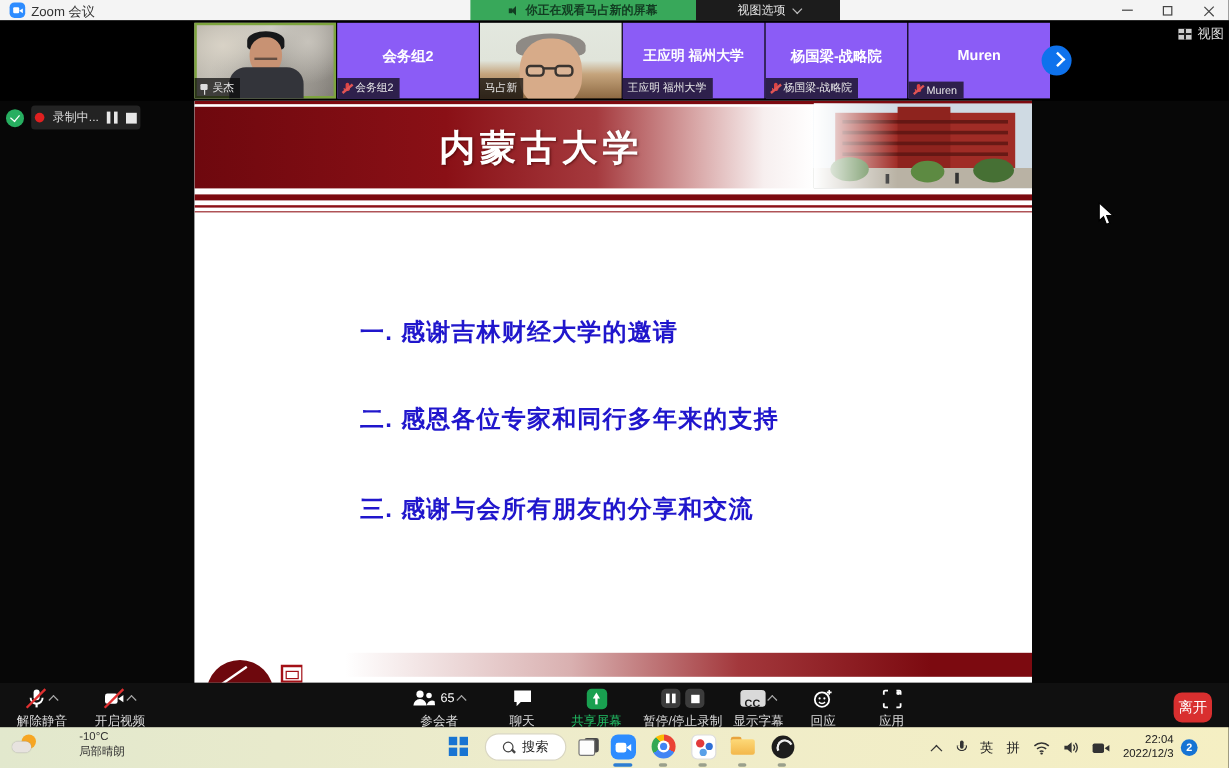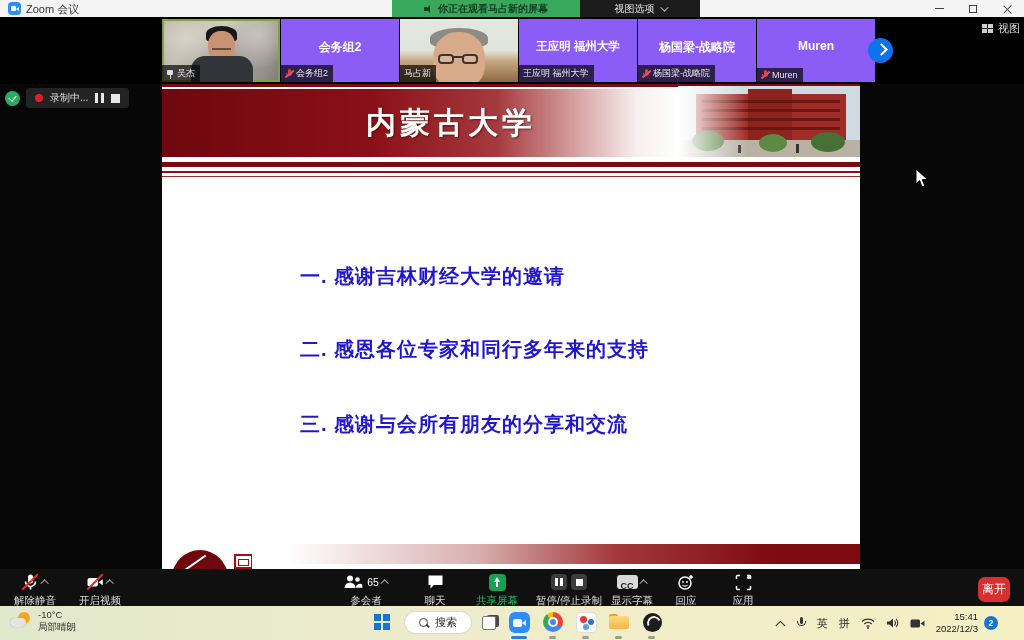--- a/index.html
+++ b/index.html
@@ -77,21 +77,21 @@
   .s-footband { position:absolute; left:0; top:460px; width:100%; height:20px; background:linear-gradient(90deg, rgba(255,255,255,0) 18%, #d9b0b0 45%, #a3383c 65%, #7c0a10 88%); }
   .s-logo { position:absolute; left:10px; top:466px; width:56px; height:56px; border-radius:50%; background:#6e080d; }
   .s-logo::after { content:""; position:absolute; left:10px; top:12px; width:26px; height:2px; background:#fff; transform:rotate(-35deg); }
   .s-glyph { position:absolute; left:72px; top:470px; width:18px; height:15px; border:2px solid #a31016; border-right-width:1px; }
   .s-glyph::after { content:""; position:absolute; left:2px; top:3px; width:9px; height:5px; border:1.5px solid #a31016; }
 
   
   .recwrap { position:absolute; left:5px; top:88px; display:flex; align-items:center; gap:6px; }
   .shield { width:15px; height:15px; border-radius:50%; background:#27ae60; position:relative; }
   .shield::after { content:""; position:absolute; left:4.5px; top:3.5px; width:4px; height:6px; border-right:1.8px solid #fff; border-bottom:1.8px solid #fff; transform:rotate(40deg); }
-  .recpill { height:20px; background:#232323; border-radius:3px; display:flex; align-items:center; gap:7px; padding:0 9px; }
+  .recpill { height:20px; background:#232323; border-radius:3px; display:flex; align-items:center; gap:7px; padding:0 3px; }
   .recdot { width:8px; height:8px; border-radius:50%; background:#e02020; }
   .rectext { color:#ddd; font-size:10px; }
   .recpause { width:9px; height:10px; border-left:3px solid #e8e8e8; border-right:3px solid #e8e8e8; cursor:pointer; }
   .recstop { width:9px; height:9px; background:#e8e8e8; cursor:pointer; }
 
   
   .cursor { position:absolute; left:915px; top:168px; }
 
   
   .ztb { position:absolute; left:0; top:569px; width:1024px; height:37px; background:#101010; }
@@ -111,21 +111,21 @@
   .ccbox { min-width:21px; height:14px; background:#d9d9d9; color:#1b1b1b; border-radius:3px; font-size:9px; font-weight:bold; line-height:14px; padding:4px 2px; }
   .leavebtn { position:absolute; right:14px; top:8px; background:#d92f2f; color:#fff; font-size:12px; padding:4px 4px; border-radius:7px; cursor:pointer; }
   .cnt { font-size:10.5px; color:#fff; }
 
   
   .tkb { position:absolute; left:0; top:606px; width:1024px; height:34px; background:linear-gradient(90deg,#e2e8cd 0%,#eeeccb 45%,#f5efc3 100%); }
   .weather { position:absolute; left:10px; top:3px; display:flex; align-items:center; gap:6px; cursor:pointer; }
   .wico { position:relative; width:22px; height:20px; }
   .wico .sun { position:absolute; left:8px; top:1px; width:12px; height:12px; border-radius:50%; background:#f6a623; }
   .wico .cld { position:absolute; left:0px; top:7px; width:16px; height:9px; border-radius:6px; background:#e7e3df; box-shadow:0 0 1px #999; }
-  .wtxt { font-size:9.5px; color:#333; line-height:1.25; }
+  .wtxt { font-size:9.5px; color:#333; line-height:1.25;margin-left:28px; }
   .centericons { position:absolute; left:0; top:0; width:100%; height:34px; }
   .tkico { position:absolute; top:4px; width:24px; height:24px; display:flex; align-items:center; justify-content:center; cursor:pointer; }
   .under { position:absolute; top:30px; height:3px; border-radius:2px; }
   .winlogo { width:16px; height:16px; display:grid; grid-template-columns:7px 7px; grid-template-rows:7px 7px; gap:2px; }
   .winlogo i { background:#1874d2; }
   .searchpill { position:absolute; left:404px; top:5px; width:68px; height:23px; background:#fff; border:1px solid #d9d6c2; border-radius:12px; display:flex; align-items:center; justify-content:center; gap:6px; cursor:text; }
   .mag { position:relative; width:10px; height:10px; }
   .mag::before { content:""; position:absolute; left:0; top:0; width:7px; height:7px; border:1.5px solid #444; border-radius:50%; }
   .mag::after { content:""; position:absolute; left:7px; top:7px; width:4px; height:1.5px; background:#444; transform:rotate(45deg); }
   .searchtxt { font-size:11px; color:#222; }
@@ -464,20 +464,20 @@
         </svg>
       <svg width="13" height="12" viewBox="0 0 13 12">
           <path d="M1,4.5 h2.5 L7,1.5 v9 L3.5,7.5 H1Z" fill="#333"></path>
           <path d="M8.5,3.5 a4,4 0 0 1 0,5 M10.2,2 a6.5,6.5 0 0 1 0,8" fill="none" stroke="#333" stroke-width="1.1"></path>
         </svg>
       <svg width="15" height="11" viewBox="0 0 15 11">
           <rect x="0.5" y="1.5" width="9.5" height="8" rx="1.5" fill="#333"></rect>
           <path d="M10.5,5.5 L14.5,2.8 V8.2 Z" fill="#333"></path>
         </svg>
       <span class="clockblk">
-        <span>15:41</span><br>
+        <span>22:04</span><br>
         <span>2022/12/3</span>
       </span>
     </div>
     <div class="badge">2</div>
   </div>
 
 </div>
 
 </body></html>

